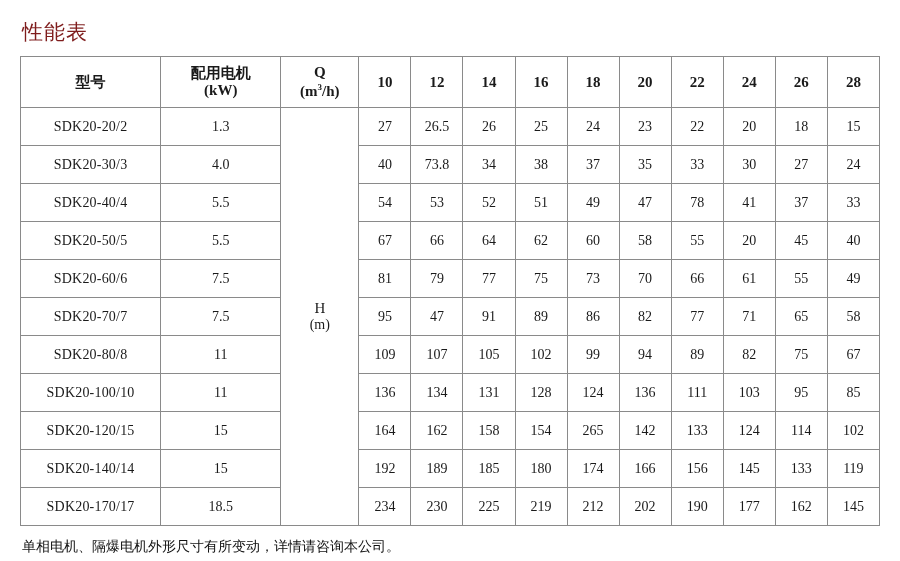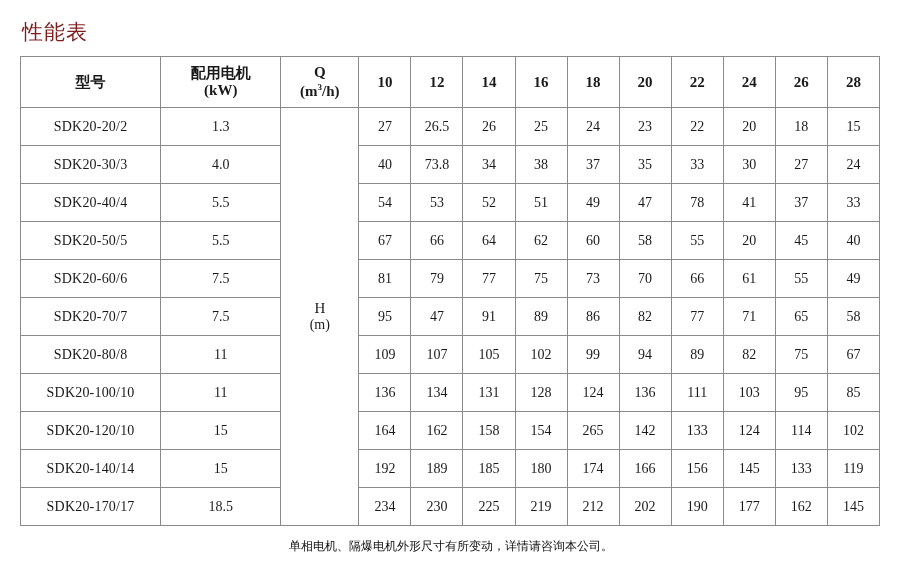--- a/index.html
+++ b/index.html
@@ -79,23 +79,22 @@
   td.model-cell {
     text-align: left;
     padding-left: 16px;
     font-size: 14px;
     letter-spacing: 0.2px;
   }
   .note {
     margin-top: 12px;
     margin-left: 2px;
     font-family: "Liberation Sans", "DejaVu Sans", sans-serif;
-    font-size: 12px;
+    font-size: 14px;
     color: #111111;
-    text-align: center;
   }
 </style>
 </head>
 <body>
 
 <div class="page">
 
   <div class="title">性能表</div>
 
   <table class="perf">
@@ -254,21 +253,21 @@
         <td>131</td>
         <td>128</td>
         <td>124</td>
         <td>136</td>
         <td>111</td>
         <td>103</td>
         <td>95</td>
         <td>85</td>
       </tr>
       <tr>
-        <td class="model-cell">SDK20-120/10</td>
+        <td class="model-cell">SDK20-120/15</td>
         <td>15</td>
         <td>164</td>
         <td>162</td>
         <td>158</td>
         <td>154</td>
         <td>265</td>
         <td>142</td>
         <td>133</td>
         <td>124</td>
         <td>114</td>

